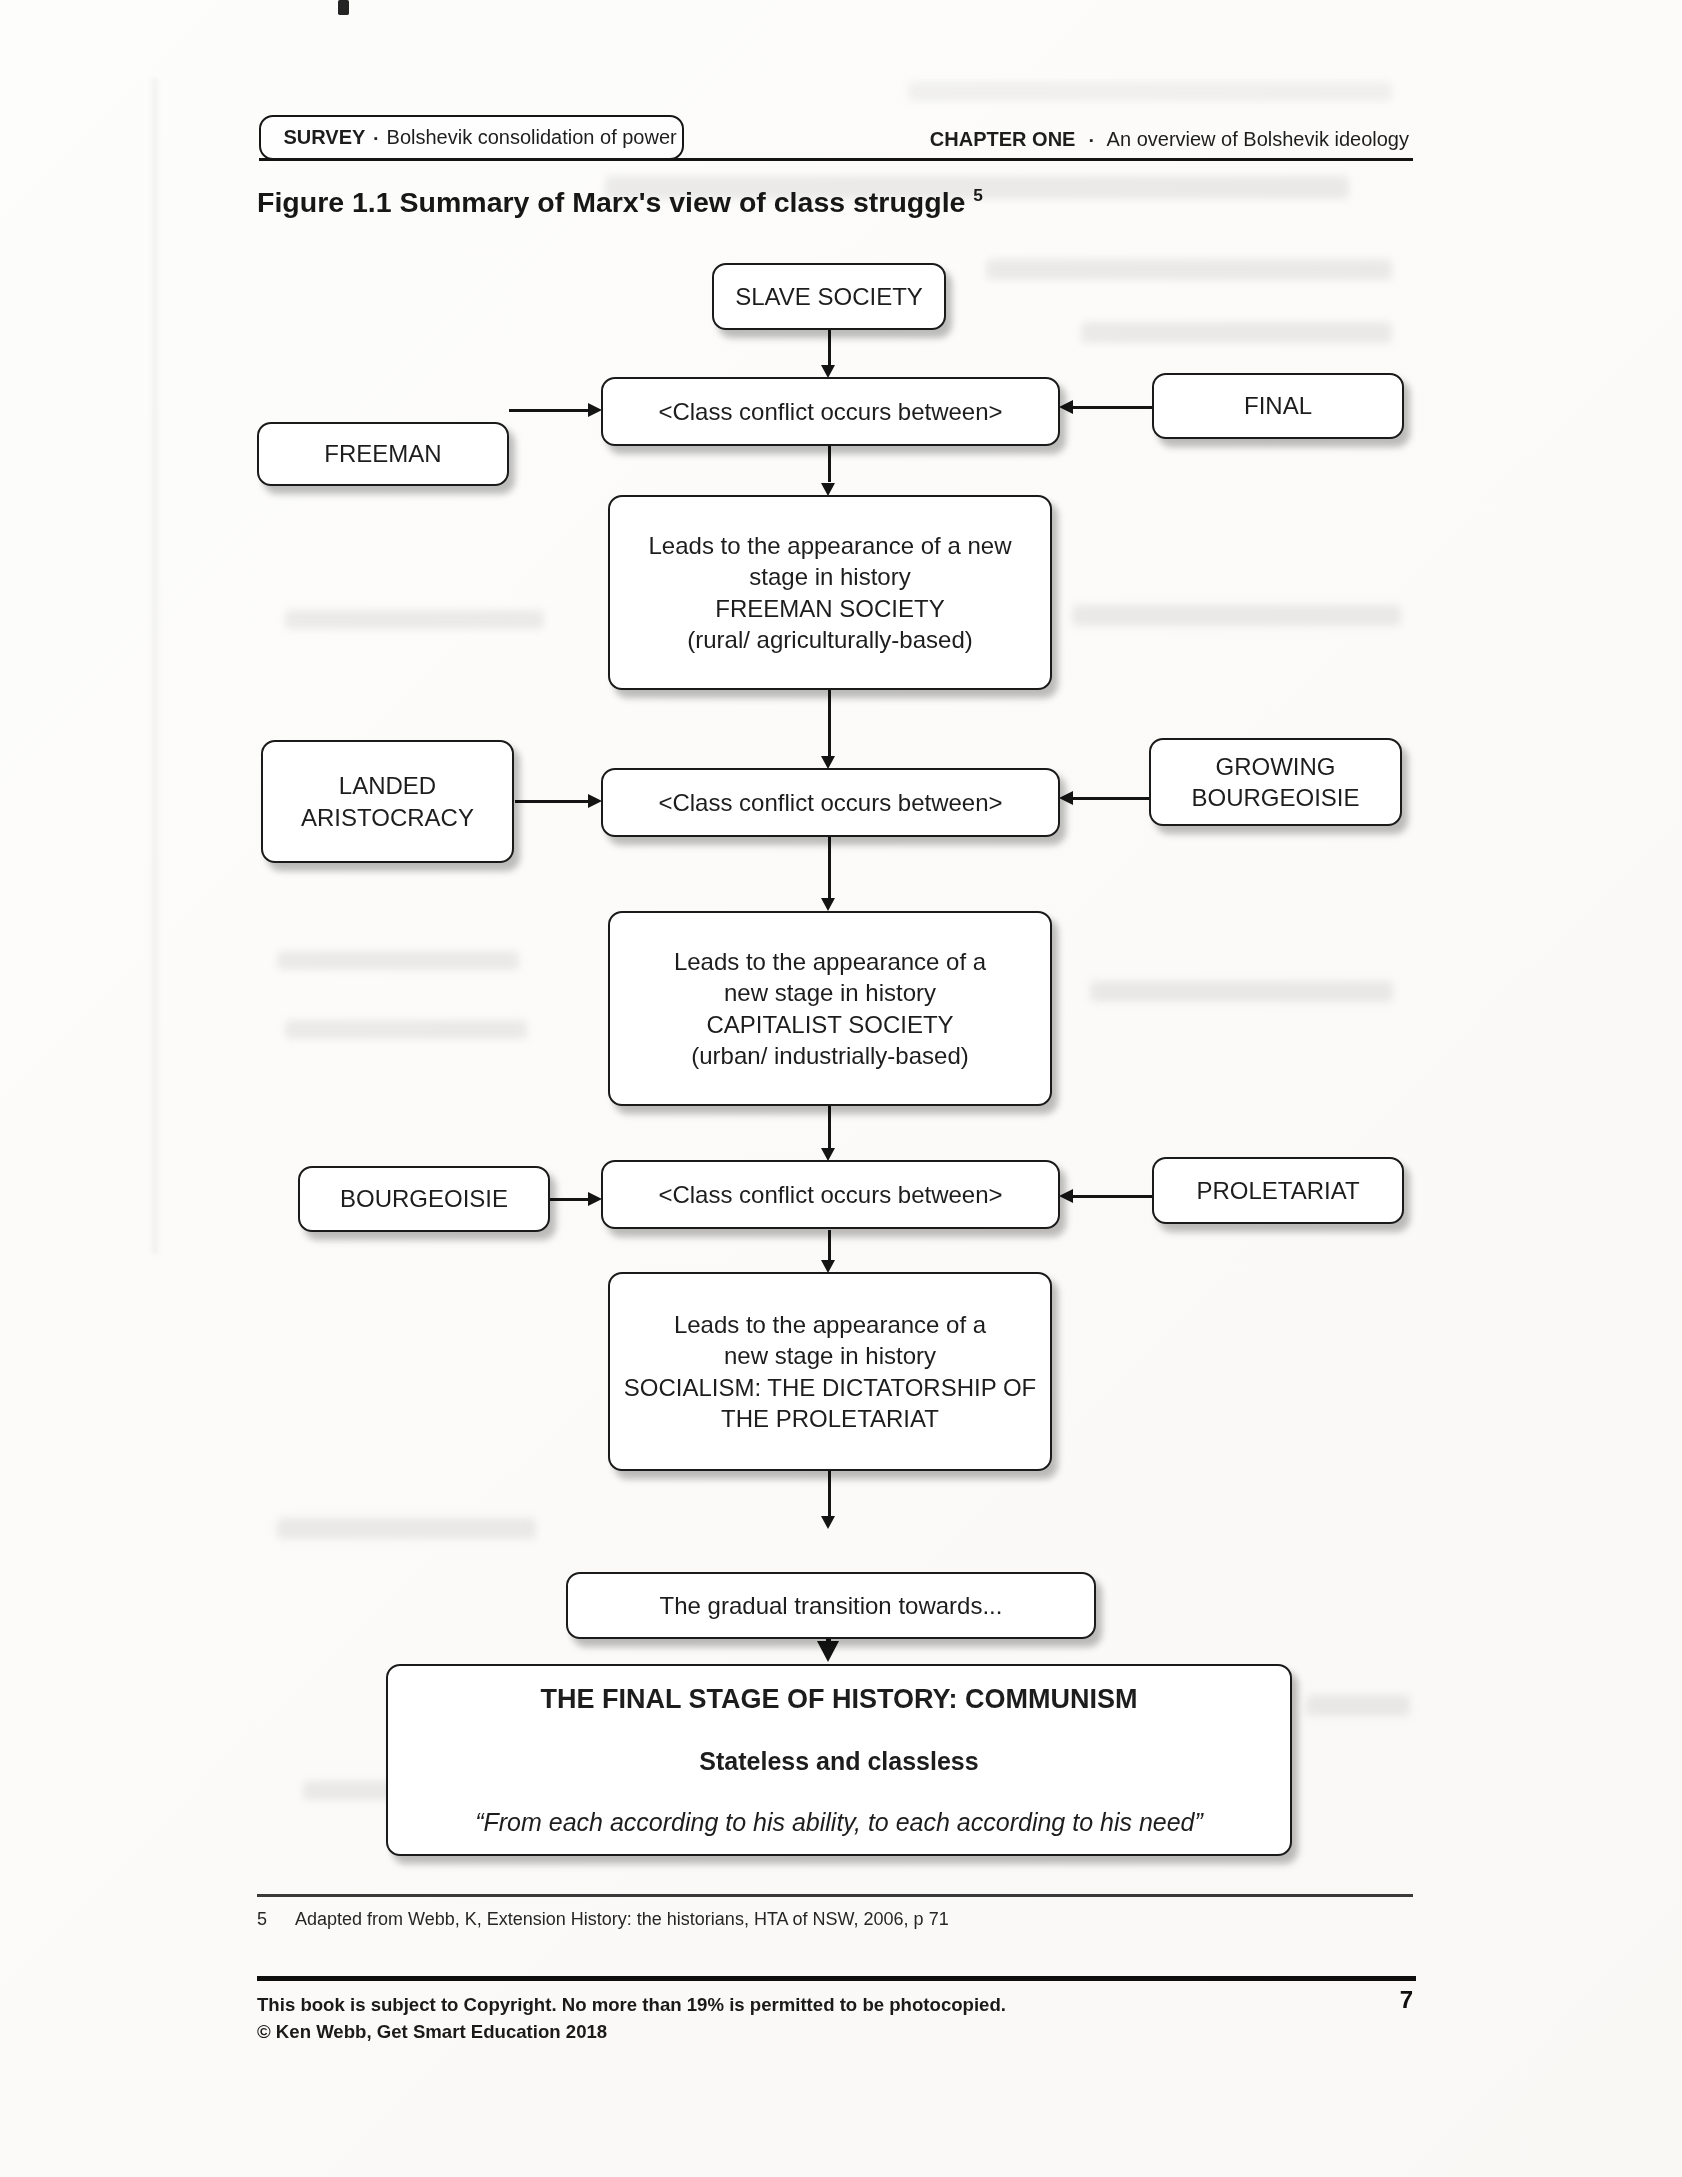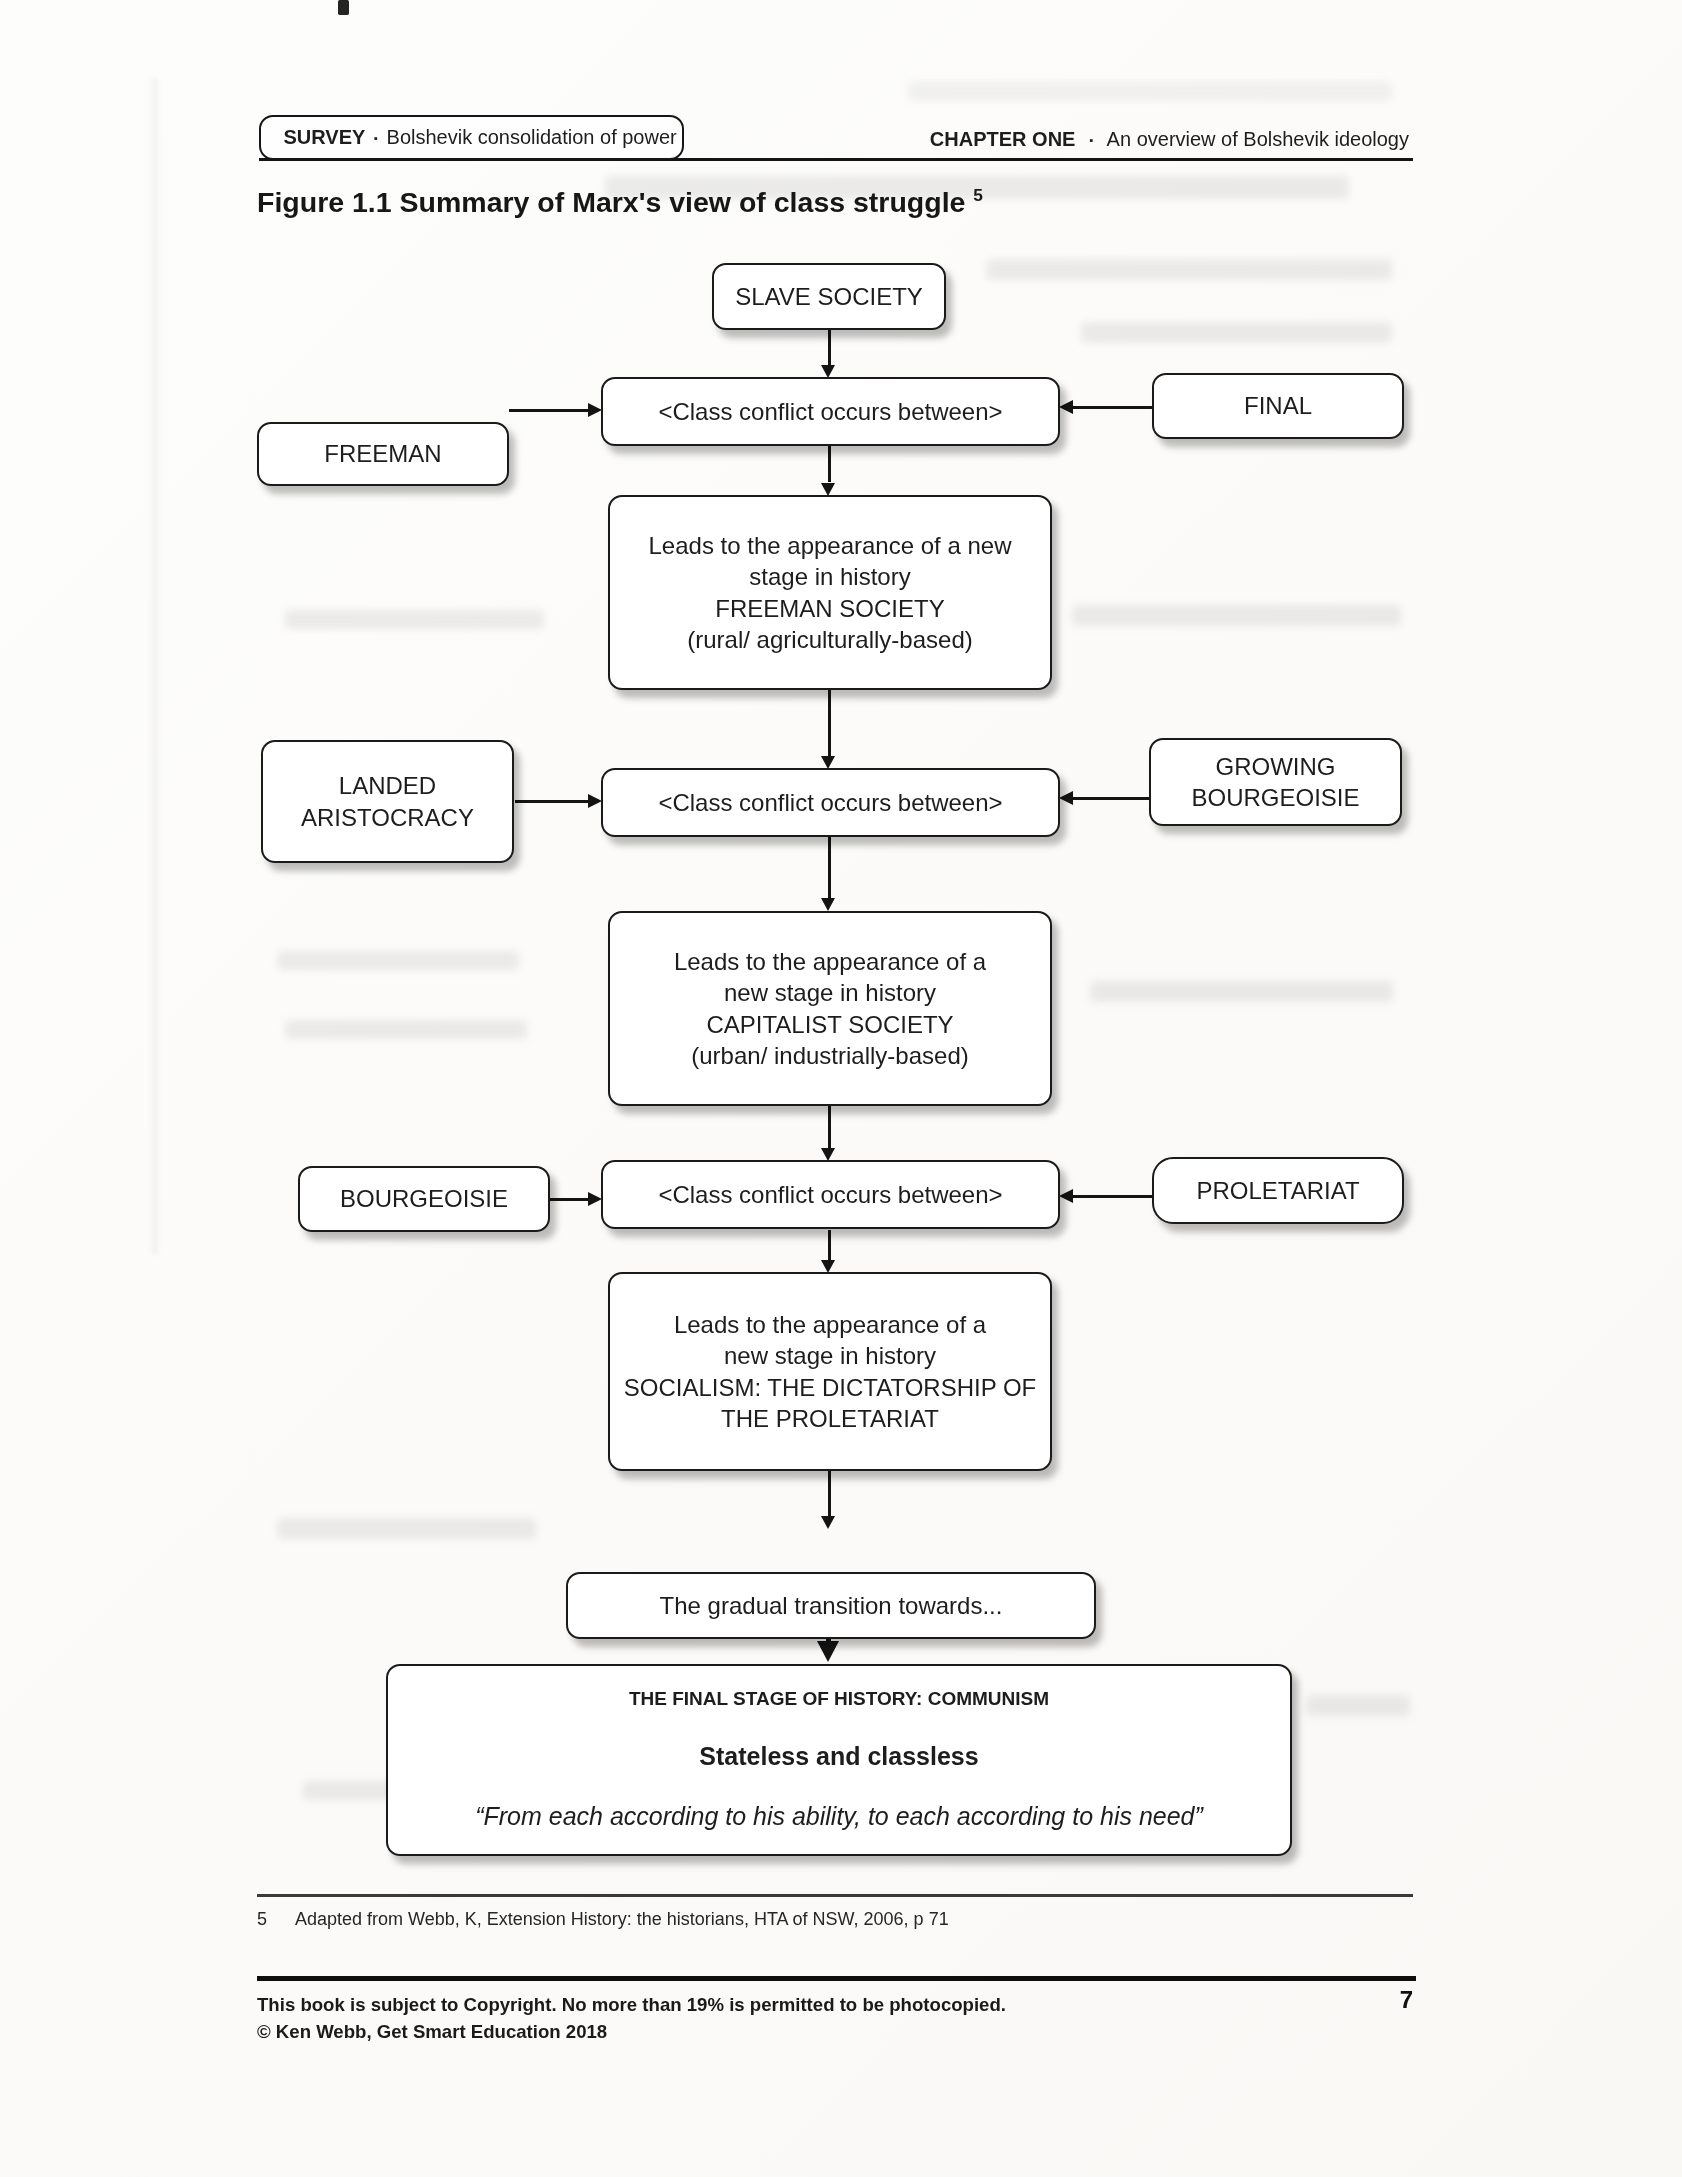--- a/index.html
+++ b/index.html
@@ -46,25 +46,25 @@
   #b-conflict1{left:601px;top:377px;width:459px;height:69px;}
   #b-freeman{left:257px;top:379px;width:252px;height:64px;margin-top:43px;}
   #b-slave{left:1152px;top:373px;width:252px;height:66px;}
   #b-feudal{left:608px;top:495px;width:444px;height:195px;}
   #b-landed{left:261px;top:740px;width:253px;height:123px;}
   #b-conflict2{left:601px;top:768px;width:459px;height:69px;}
   #b-growing{left:1149px;top:738px;width:253px;height:88px;}
   #b-capitalist{left:608px;top:911px;width:444px;height:195px;}
   #b-bourgeoisie{left:257px;top:1166px;width:252px;height:66px;margin-left:41px;}
   #b-conflict3{left:601px;top:1160px;width:459px;height:69px;}
-  #b-proletariat{left:1152px;top:1157px;width:252px;height:67px;border-radius:21px;}
+  #b-proletariat{left:1152px;top:1157px;width:252px;height:67px;}
   #b-socialism{left:608px;top:1272px;width:444px;height:199px;}
   #b-transition{left:566px;top:1572px;width:530px;height:67px;}
   #b-final{left:386px;top:1664px;width:906px;height:192px;}
-  #b-final .final-title{font-size:19px;font-weight:bold;}
+  #b-final .final-title{font-size:27px;font-weight:bold;}
   #b-final .final-sub{font-size:25px;font-weight:bold;margin-top:28px;}
   #b-final .final-quote{font-size:25px;font-weight:normal;font-style:italic;margin-top:28px;}
 
   
   .vline{position:absolute;width:2.6px;background:#141414;z-index:1;}
   .hline{position:absolute;height:2.6px;background:#141414;z-index:1;}
   .ah-down{position:absolute;width:0;height:0;border-left:7.8px solid transparent;border-right:7.8px solid transparent;border-top:13px solid #141414;z-index:1;}
   .ah-right{position:absolute;width:0;height:0;border-top:7.8px solid transparent;border-bottom:7.8px solid transparent;border-left:14px solid #141414;z-index:1;}
   .ah-left{position:absolute;width:0;height:0;border-top:7.8px solid transparent;border-bottom:7.8px solid transparent;border-right:14px solid #141414;z-index:1;}
   .vline.bold{width:5.2px;}

